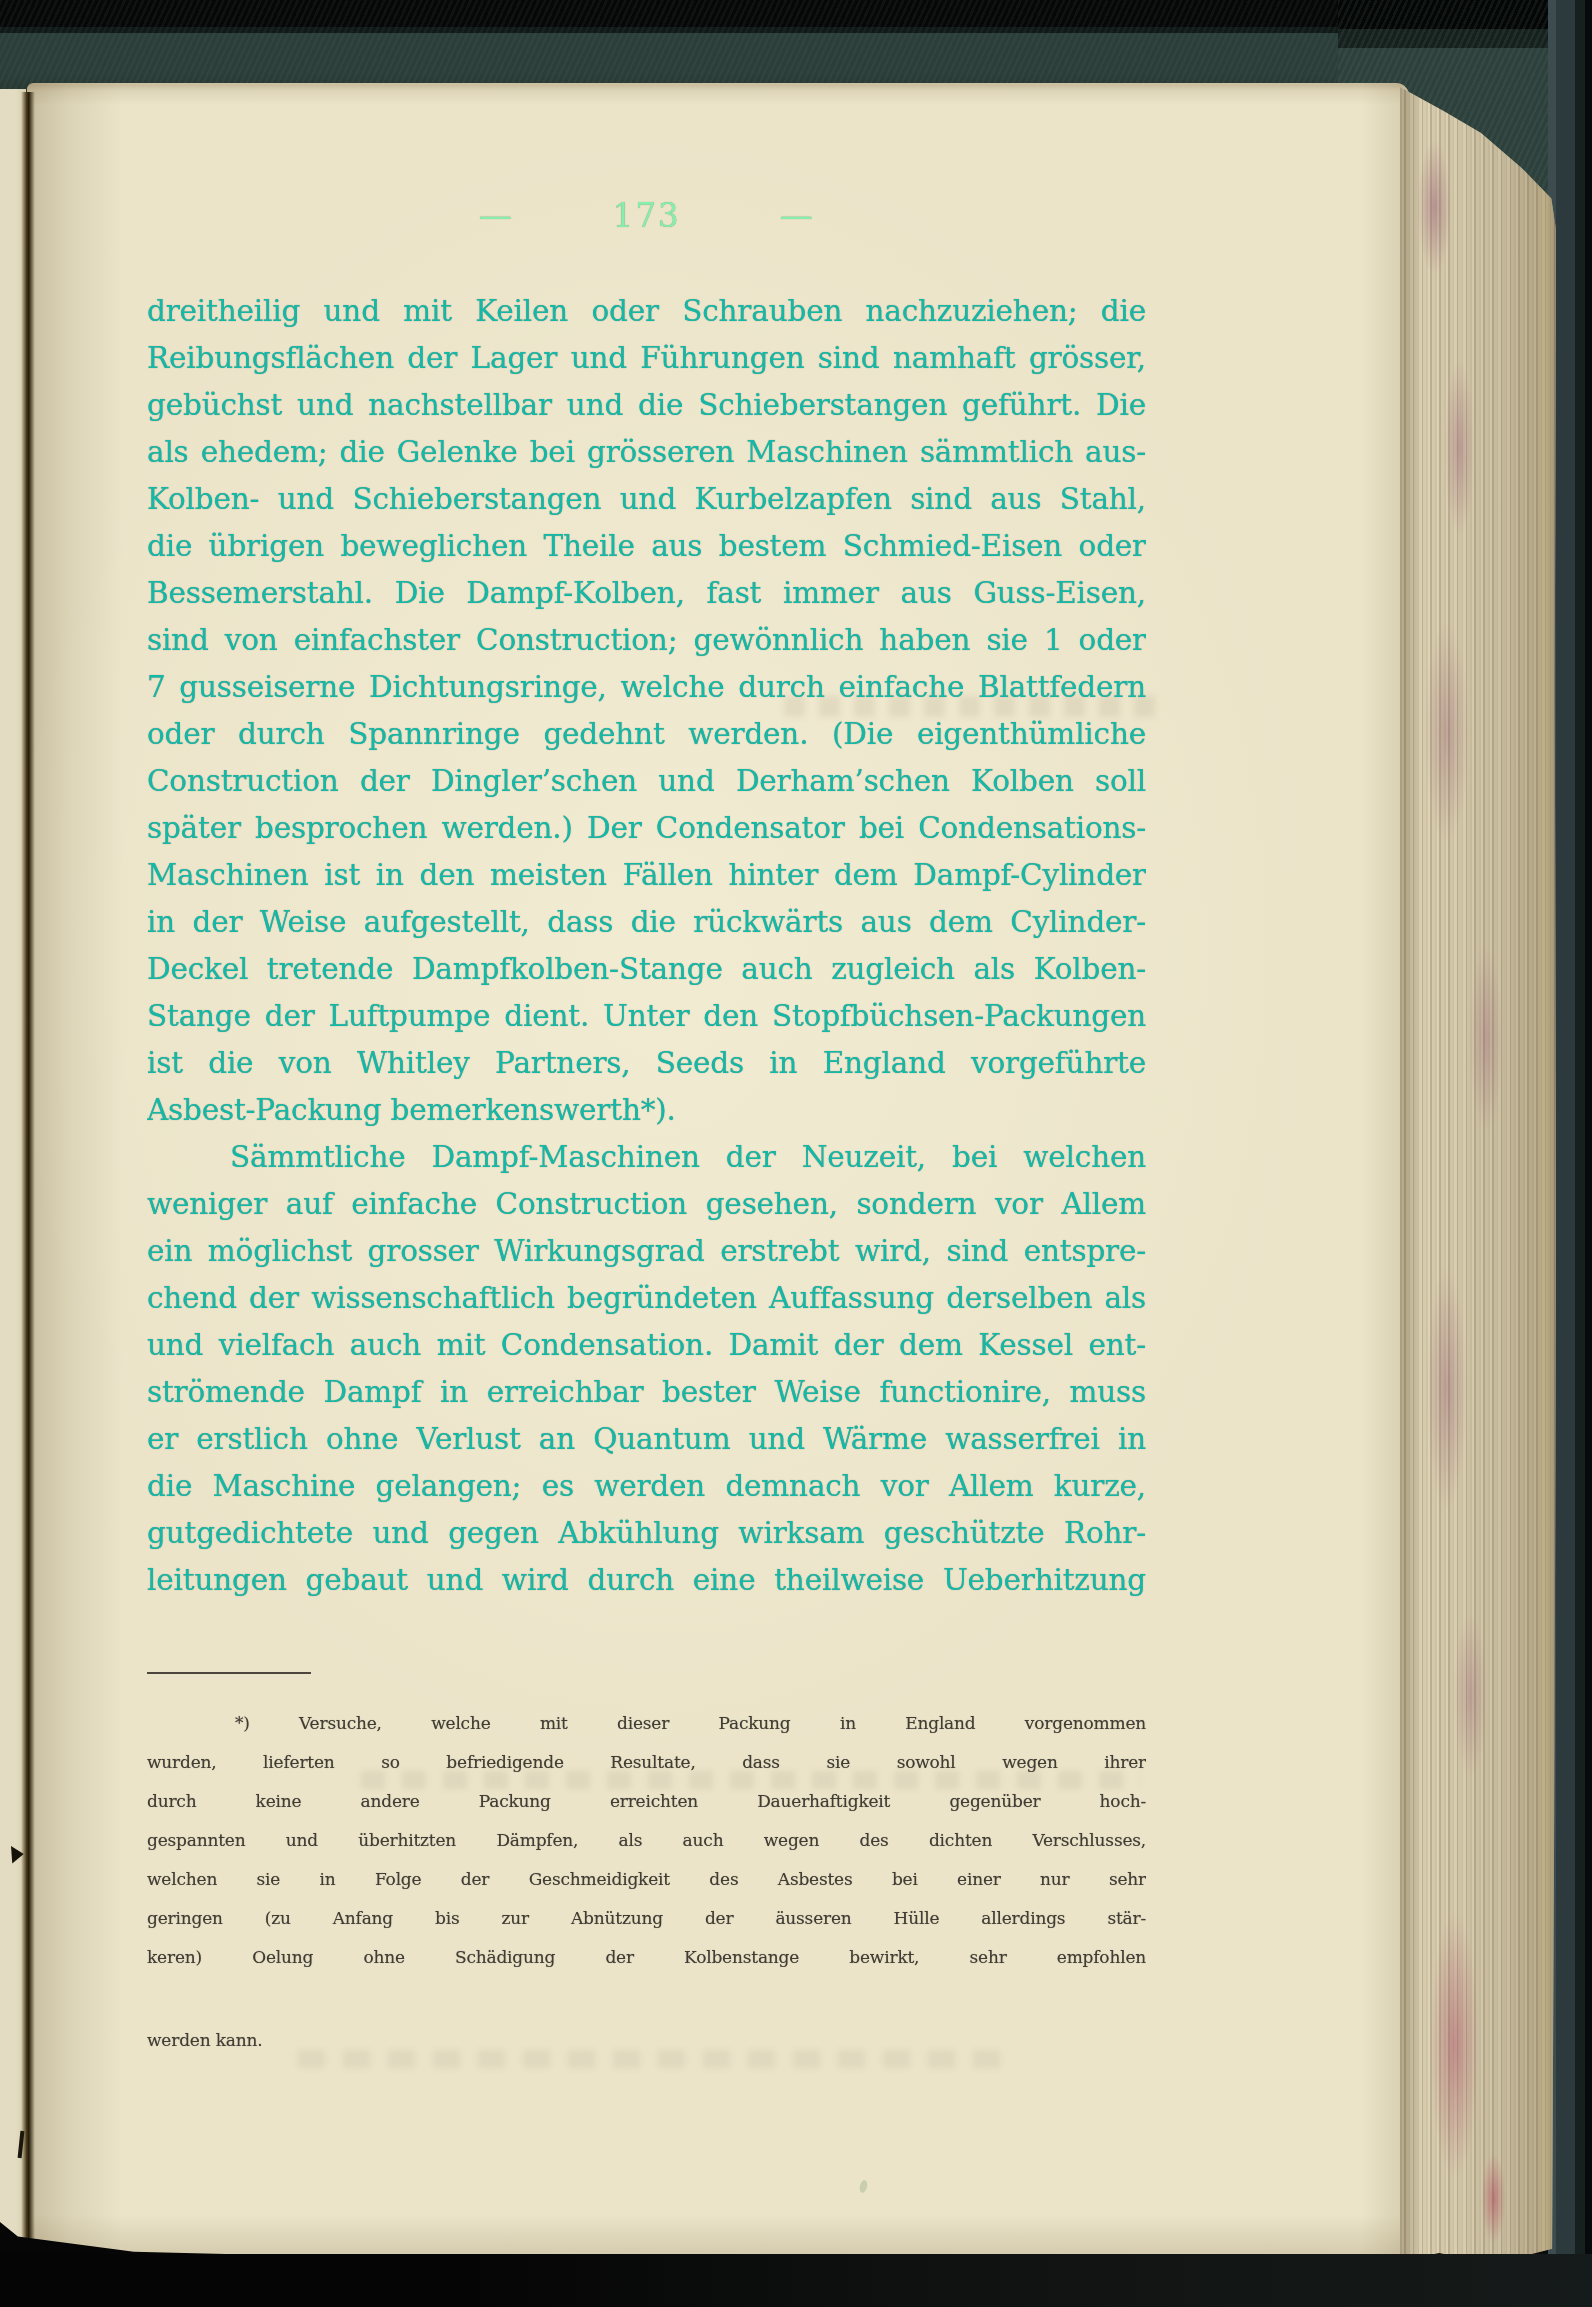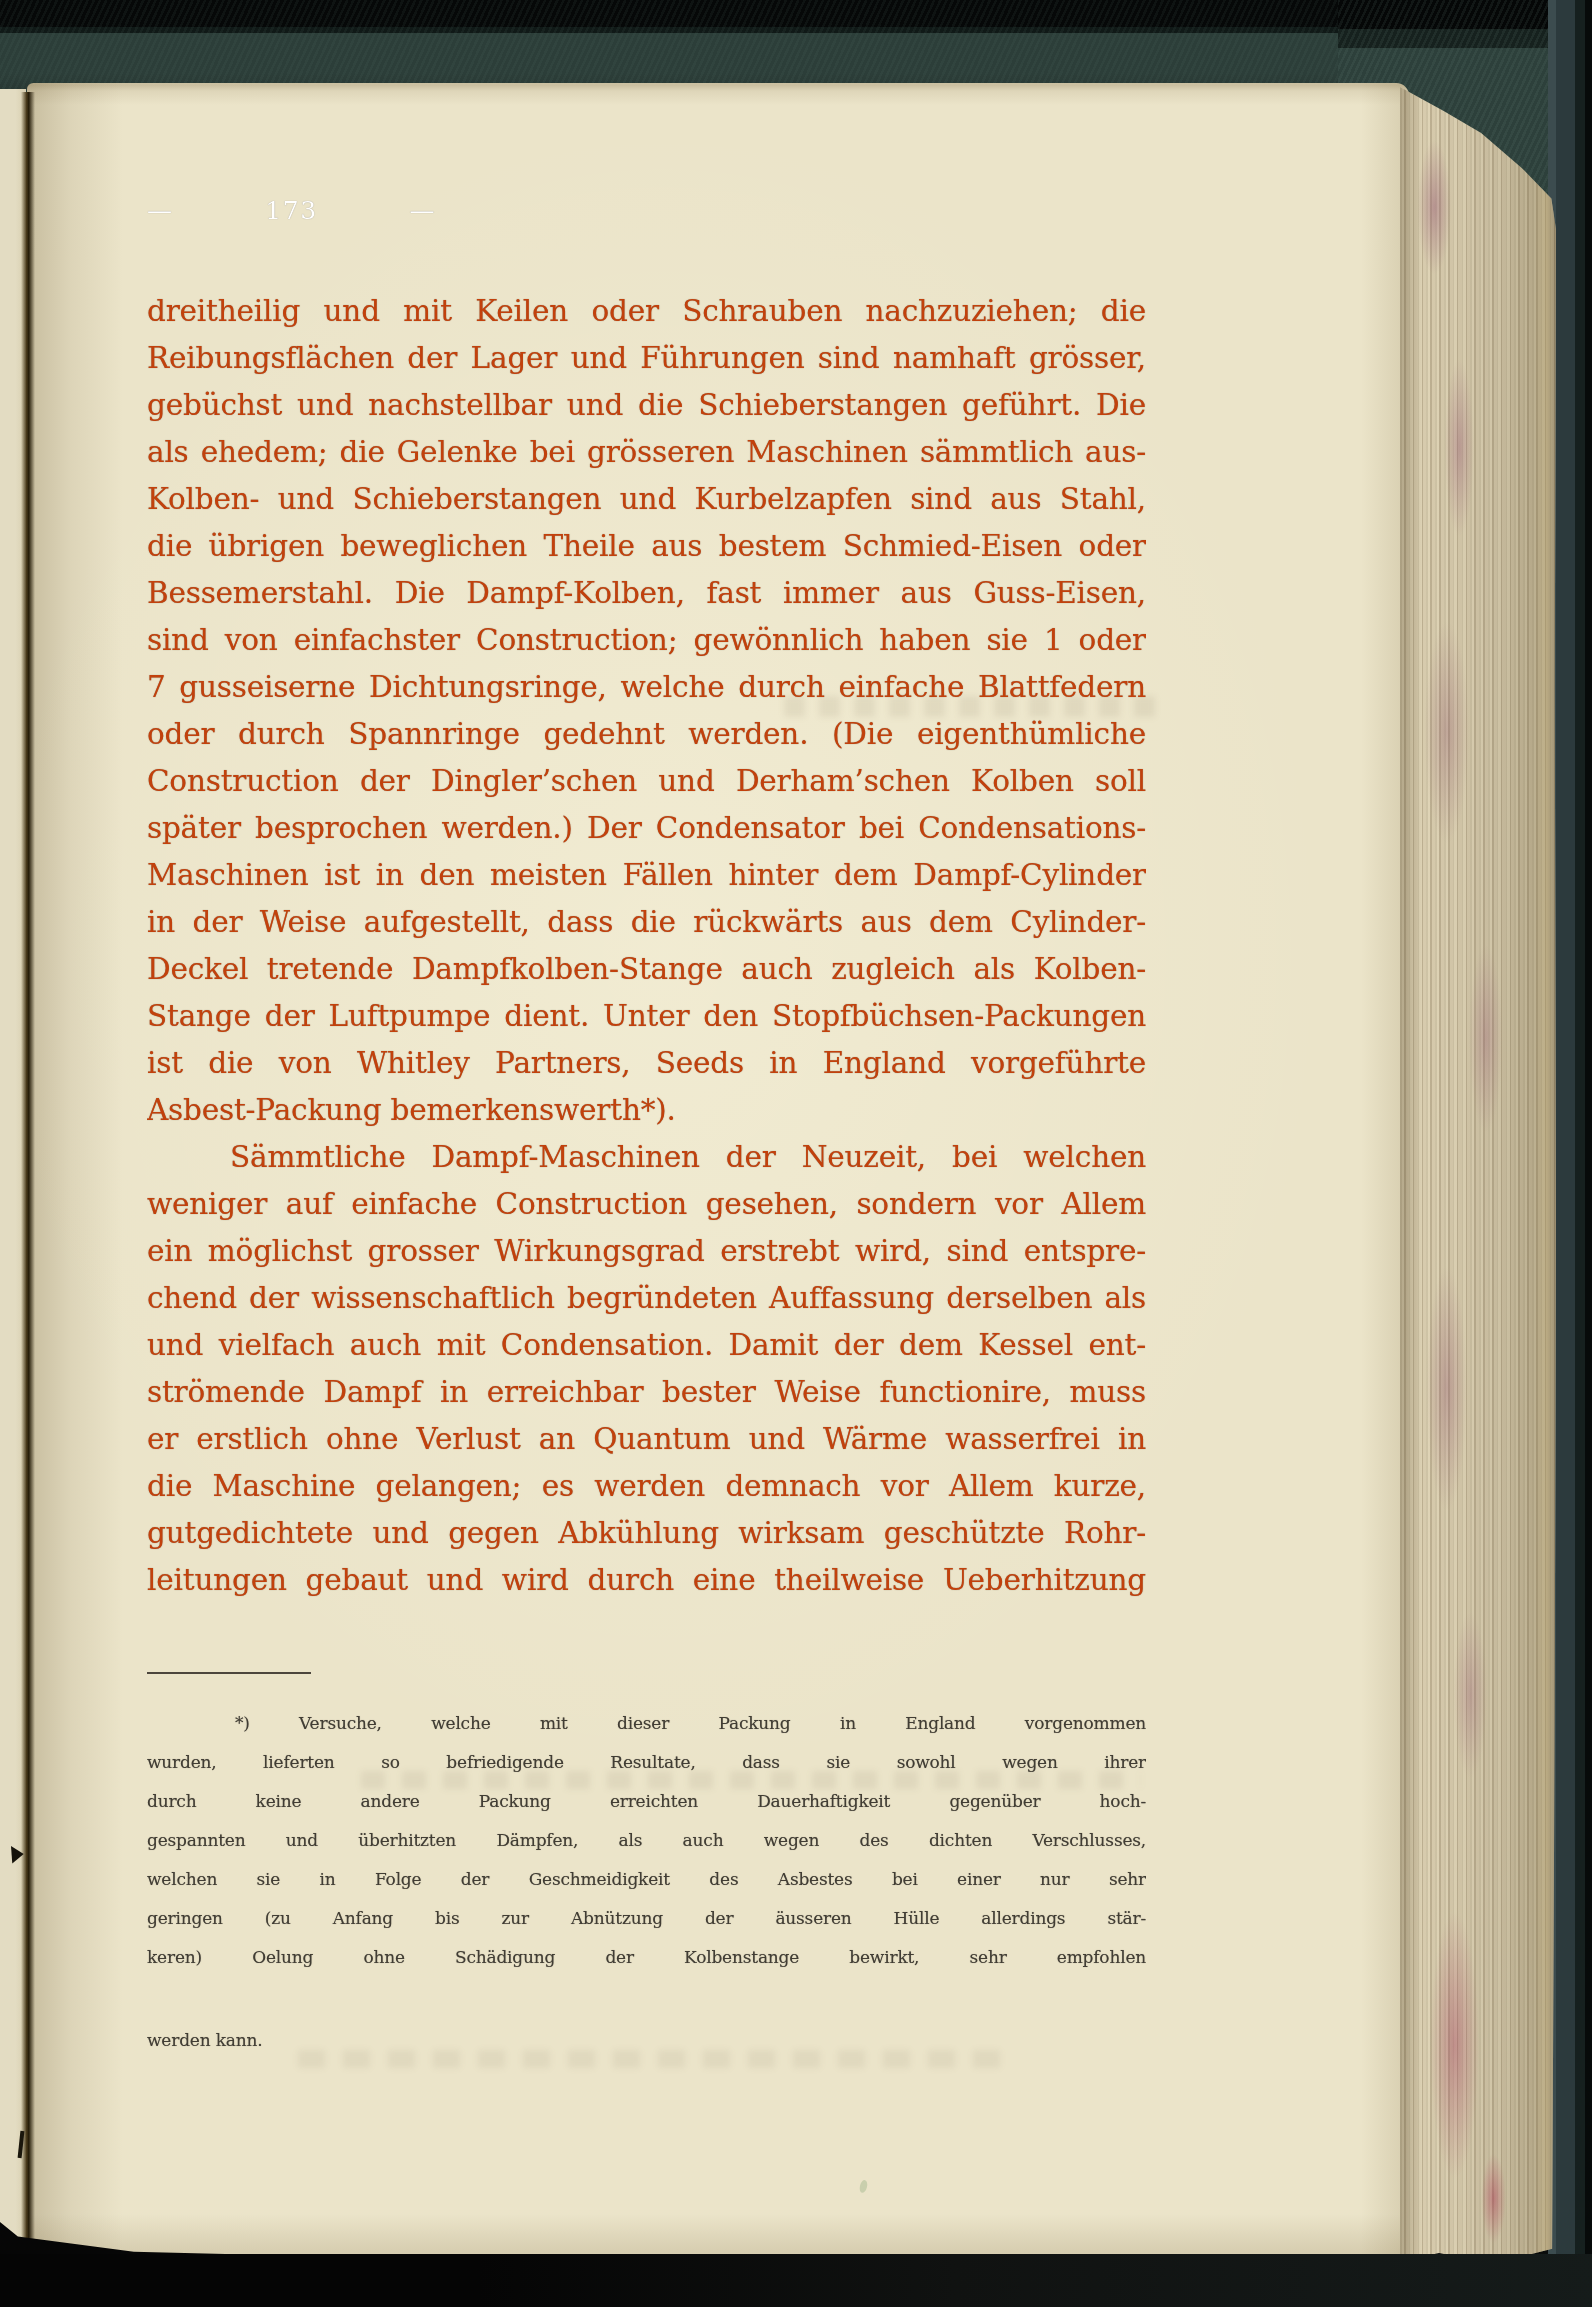--- a/index.html
+++ b/index.html
@@ -77,26 +77,26 @@
       radial-gradient(ellipse 35px 191px at 35% 90%, rgba(160,60,90,.42), rgba(0,0,0,0) 70%),
       radial-gradient(ellipse 17.5px 64px at 60% 97%, rgba(170,50,80,.45), rgba(0,0,0,0) 70%),
       linear-gradient(90deg, rgba(90,75,45,.30) 0 4.8px, rgba(0,0,0,0) 15%, rgba(70,55,30,.10) 60%, rgba(95,80,45,.28) 86%, rgba(150,130,80,.45) 94%, rgba(60,45,20,.40) 100%),
       repeating-linear-gradient(90deg,#cfc4a6 0 1.6px,#e0d5b7 1.6px 4px,#bdb092 4px 5.6px,#d7cbad 5.6px 8.8px);
     clip-path:polygon(0 0.5%, 28% 1.6%, 52% 2.6%, 78% 4.2%, 97% 5.6%, 100% 7%,
                       99.2% 28%, 100% 52%, 99.1% 76%, 97.5% 99.3%, 60% 100%, 25% 99.5%, 0 99.9%);
   }
   
   .pagenum{
     position:absolute;left:147px;top:196px;width:999px;
-    text-align:left;font-size:25px;color:#ffffff;
+    text-align:center;font-size:33px;color:#86efac;
     letter-spacing:1.6px;word-spacing:21px;white-space:pre;
     text-shadow:0 0 0.8px rgba(70,65,58,.6);
   }
   .textblock{
-    position:absolute;left:147px;top:288px;width:999px;color:#c2410c;
+    position:absolute;left:147px;top:288px;width:999px;color:#14b8a6;
     text-shadow:0 0 1px rgba(62,58,49,.55);
   }
   .bline{
     height:47px;line-height:47px;font-size:29.5px;letter-spacing:-0.2px;
     text-align:justify;text-align-last:justify;overflow:hidden;white-space:nowrap;
   }
   .bline.no-just{text-align-last:left;}
   .bline.indent{padding-left:83px;}
   .fn-rule{
     position:absolute;left:147px;top:1672px;width:164px;height:2.4px;background:#4c463c;

